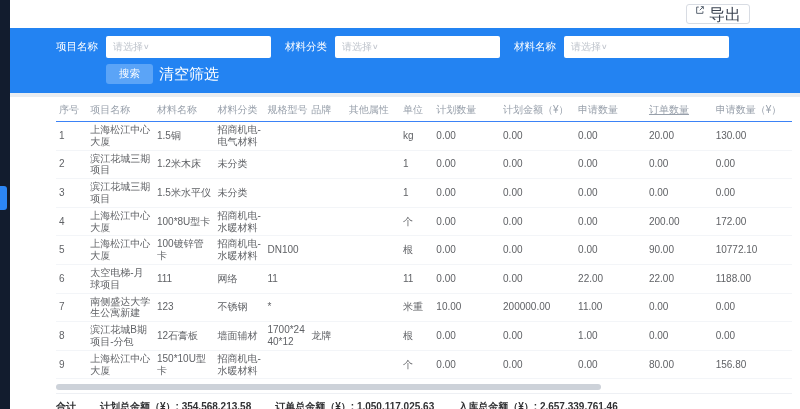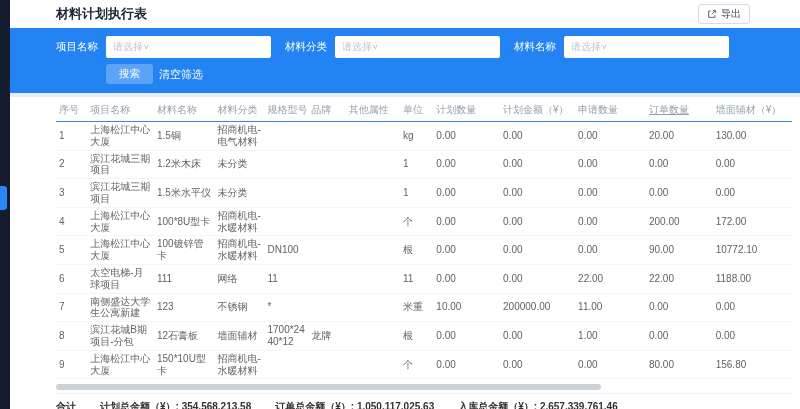--- a/index.html
+++ b/index.html
@@ -20,24 +20,24 @@
   .main { flex: 1; min-width: 0; display: flex; flex-direction: column; }
 
   
   .topbar {
     height: 28px; flex: none; background: #ffffff;
     display: flex; align-items: center;
     padding-left: 46px; padding-right: 50px;
   }
   .title { font-size: 13px; font-weight: 700; color: #1c2433; }
   .export-btn {
-    margin-left: auto; display: inline-flex; align-items: center; gap: 4px;
+    margin-left: auto; display: inline-flex; align-items: flex-start; gap: 4px;
     height: 20px; padding: 0 8px; background: #fff;
     border: 1px solid #d8dce3; border-radius: 3px;
-    font-size: 10px; color: #3c4452; cursor: pointer;
+    font-size: 16px; color: #3c4452; cursor: pointer;
     font-family: "Liberation Sans", sans-serif;
   }
   .export-btn svg { display: block; }
 
   
   .filters { flex: none; background: #2383f2; padding: 8px 14px 9px 46px; }
   .frow { display: flex; align-items: center; }
   .fgroup { display: flex; align-items: center; margin-right: 14px; }
   .flabel { color: #ffffff; font-size: 10.5px; margin-right: 8px; white-space: nowrap; }
   .fselect {
@@ -45,21 +45,21 @@
     display: flex; align-items: center; 
     padding: 0 7px; font-size: 10px; color: #bfc4cc; cursor: pointer;
   }
   .chev { font-size: 9px; color: #c0c4cc; transform: scaleY(.8); }
   .frow2 { margin-top: 6px; margin-left: 50px; display: flex; align-items: center; gap: 6px; }
   .search-btn {
     background: #5ba4f7; color: #fff; border: none; border-radius: 3px;
     height: 20px; padding: 0 13px; font-size: 10.5px; cursor: pointer;
     font-family: "Liberation Sans", sans-serif;
   }
-  .clear-link { color: #ffffff; font-size: 11px; text-decoration: none; cursor: pointer; }
+  .clear-link { color: #ffffff; font-size: 15px; text-decoration: none; cursor: pointer; }
 
   
   .content { background: #ffffff; margin-top: 4px; padding: 2px 8px 0 46px; }
 
   table { width: 100%; border-collapse: collapse; table-layout: fixed; }
   th {
     text-align: left; font-size: 10px; font-weight: 400; color: #98a0ab;
     padding: 4px 3px; border-bottom: 1px solid #3b82f6; white-space: nowrap;
     overflow: hidden;
   }
@@ -91,21 +91,20 @@
 
 <div class="app">
 
   <div class="side">
     <div class="side-toggle"></div>
   </div>
 
   <div class="main">
 
     <div class="topbar">
-      <span class="title">材料计划执行表</span>
       <button class="export-btn">
         <span>
           <svg width="10" height="10" viewBox="0 0 12 12" fill="none" stroke="#5a6472" stroke-width="1.2">
             <path d="M4.5 2.5 H2 v7.5 h7.5 V7.5"></path>
             <path d="M7 2 h3 v3"></path>
             <path d="M10 2 L5.7 6.3"></path>
           </svg>
         </span>
         <span>导出</span>
       </button>
@@ -150,21 +149,21 @@
               <th style="width: 58px;">材料名称</th>
               <th style="width: 48px;">材料分类</th>
               <th style="width: 42px;">规格型号</th>
               <th style="width: 36px; font-family: Liberation Serif, serif;">品牌</th>
               <th style="width: 52px;">其他属性</th>
               <th style="width: 32px;">单位</th>
               <th style="width: 64px; margin-left: 40px;">计划数量</th>
               <th style="width: 72px;">计划金额（¥）</th>
               <th style="width: 68px;">申请数量</th>
               <th style="width: 64px; text-decoration: underline;">订单数量</th>
-              <th style="width: 76px;">墙面辅材（¥）</th>
+              <th style="width: 76px;">申请数量（¥）</th>
             </tr>
         </thead>
         <tbody>
             <tr>
               <td>1</td>
               <td>上海松江中心大厦</td>
               <td>1.5铜</td>
               <td>招商机电-电气材料</td>
               <td></td>
               <td></td>

